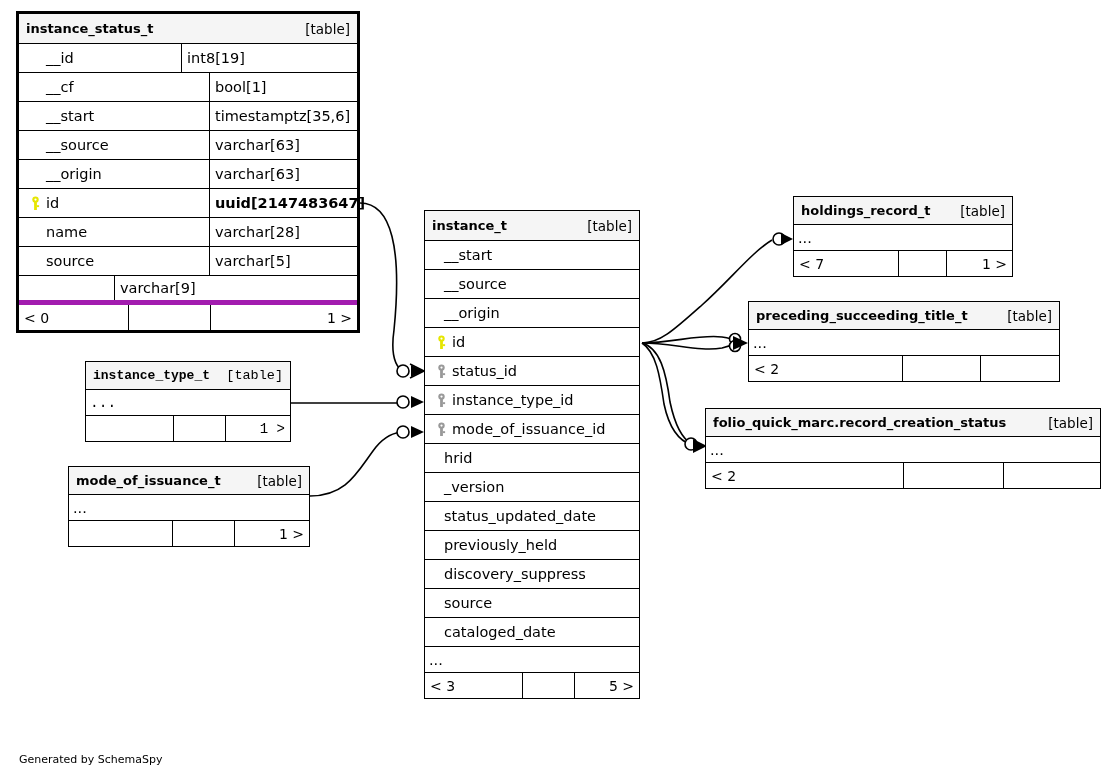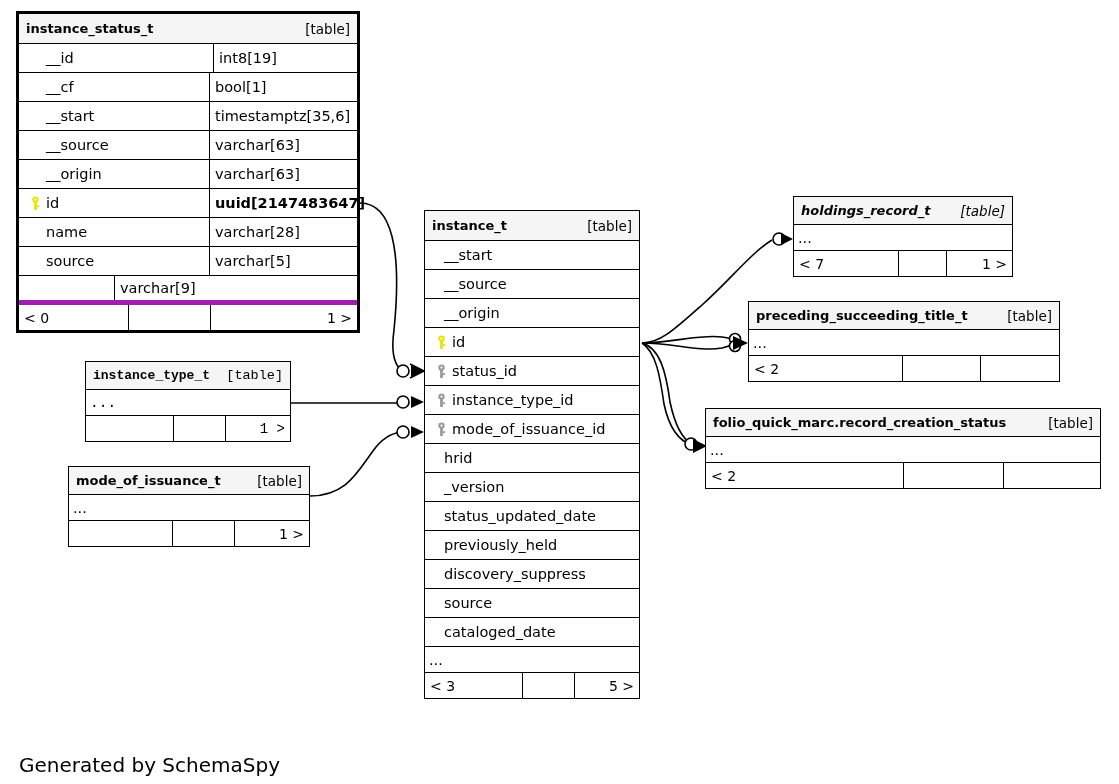--- a/index.html
+++ b/index.html
@@ -129,21 +129,21 @@
     align-items: center;
     justify-content: center;
     margin-right: 2px;
   }
   .indent-text { padding-left: 19px; }
 
   .credit {
     position: absolute;
     left: 19px;
     top: 753px;
-    font-size: 20px;
+    font-size: 11px;
     color: #000000;
     z-index: 3;
   }
 </style>
 </head>
 <body>
 
 <div id="canvas">
 
   <svg id="edges" viewBox="0 0 1119 784" xmlns="http://www.w3.org/2000/svg">
@@ -193,21 +193,21 @@
     <div class="tbl-header">
       <span class="tbl-name">instance_status_t</span>
       <span class="tbl-tag">[table]</span>
     </div>
 
     <div class="tbl-row">
       <span class="col-name">
         <span class="keyslot"></span>
         <span>__id</span>
       </span>
-      <span class="col-type" style="width:144px;">int8[19]</span>
+      <span class="col-type" style="width:176px;">int8[19]</span>
     </div>
     <div class="tbl-row">
       <span class="col-name">
         <span class="keyslot"></span>
         <span>__cf</span>
       </span>
       <span class="col-type" style="width:148px;margin-left:30px;">bool[1]</span>
     </div>
     <div class="tbl-row">
       <span class="col-name">
@@ -391,21 +391,21 @@
     </div>
     <div class="ellipsis-row">...</div>
     <div class="tbl-footer">
       <span class="foot-cell foot-left" style="width:104px;"></span>
       <span class="foot-cell foot-left" style="width:62px;"></span>
       <span class="foot-cell foot-right" style="flex:1 1 auto;">1 &gt;</span>
     </div>
   </div>
 
   <div class="table-box" style="left:793px; top:196px; width:220px;">
-    <div class="tbl-header" style="height:28px;font-style:italic;">
+    <div class="tbl-header" style="height:28px;">
       <span class="tbl-name">holdings_record_t</span>
       <span class="tbl-tag">[table]</span>
     </div>
     <div class="ellipsis-row">...</div>
     <div class="tbl-footer">
       <span class="foot-cell foot-left" style="width:105px;">&lt; 7</span>
       <span class="foot-cell foot-left" style="width:48px;"></span>
       <span class="foot-cell foot-right" style="flex:1 1 auto;">1 &gt;</span>
     </div>
   </div>

